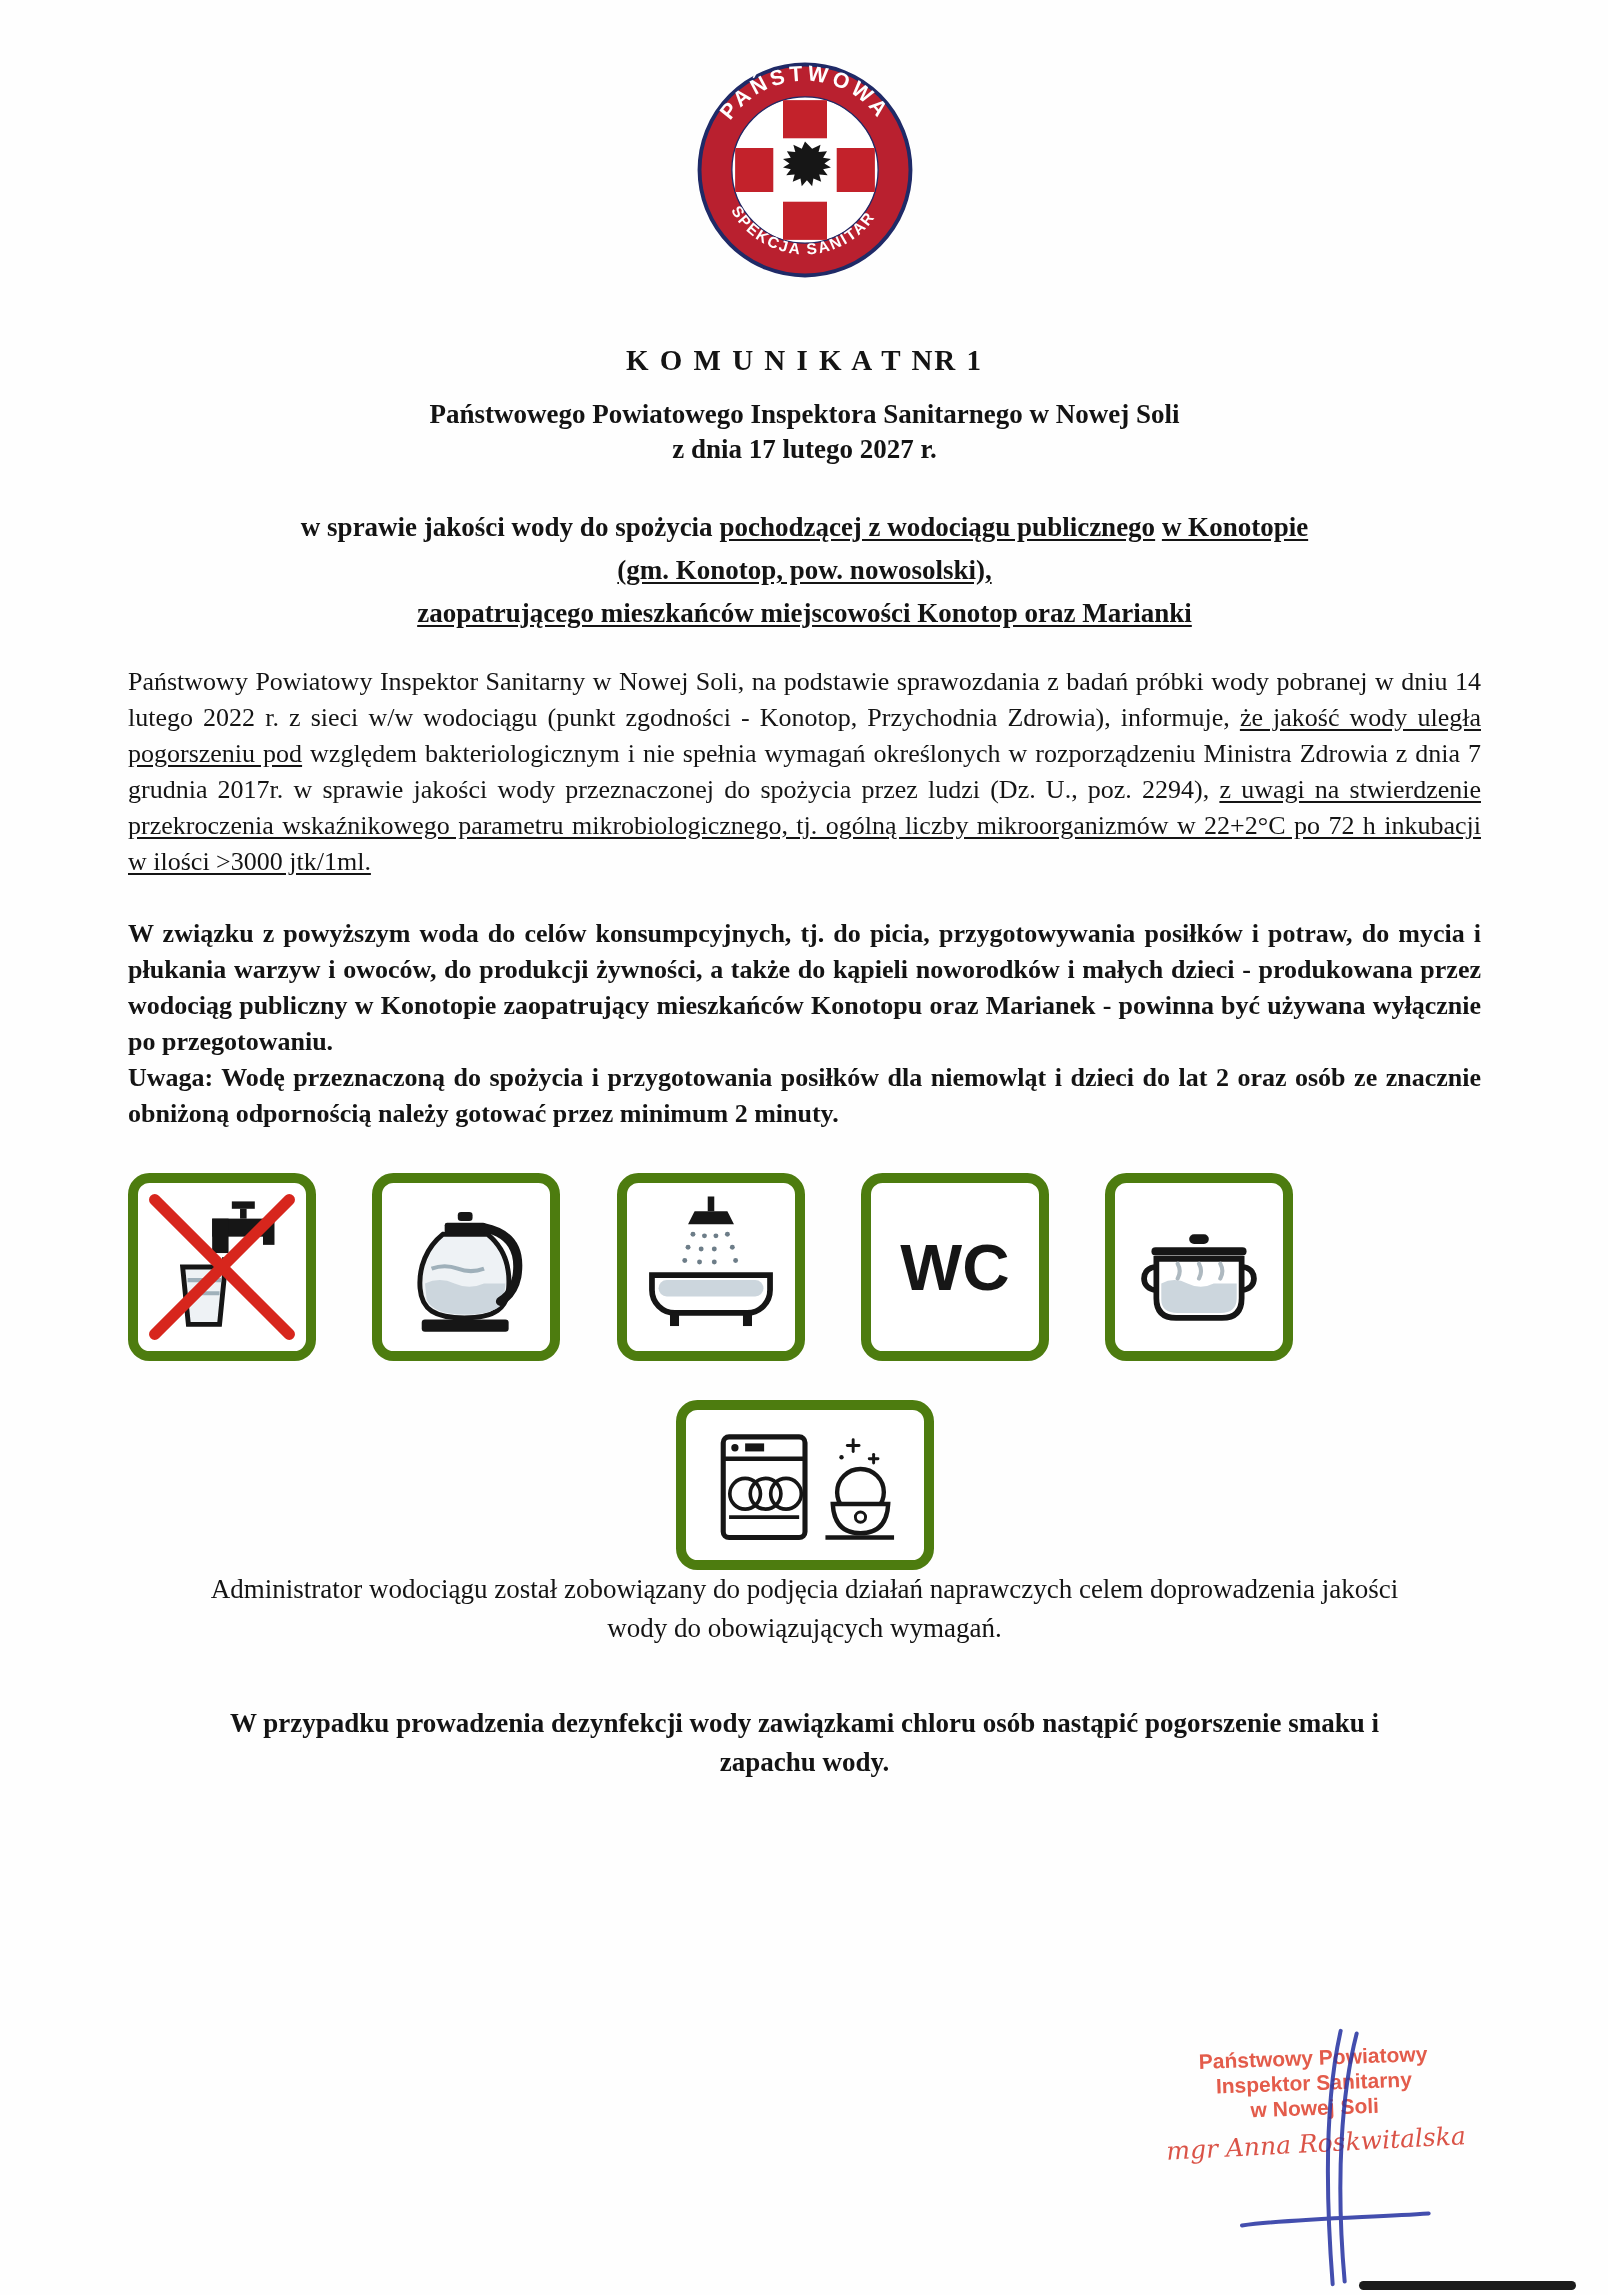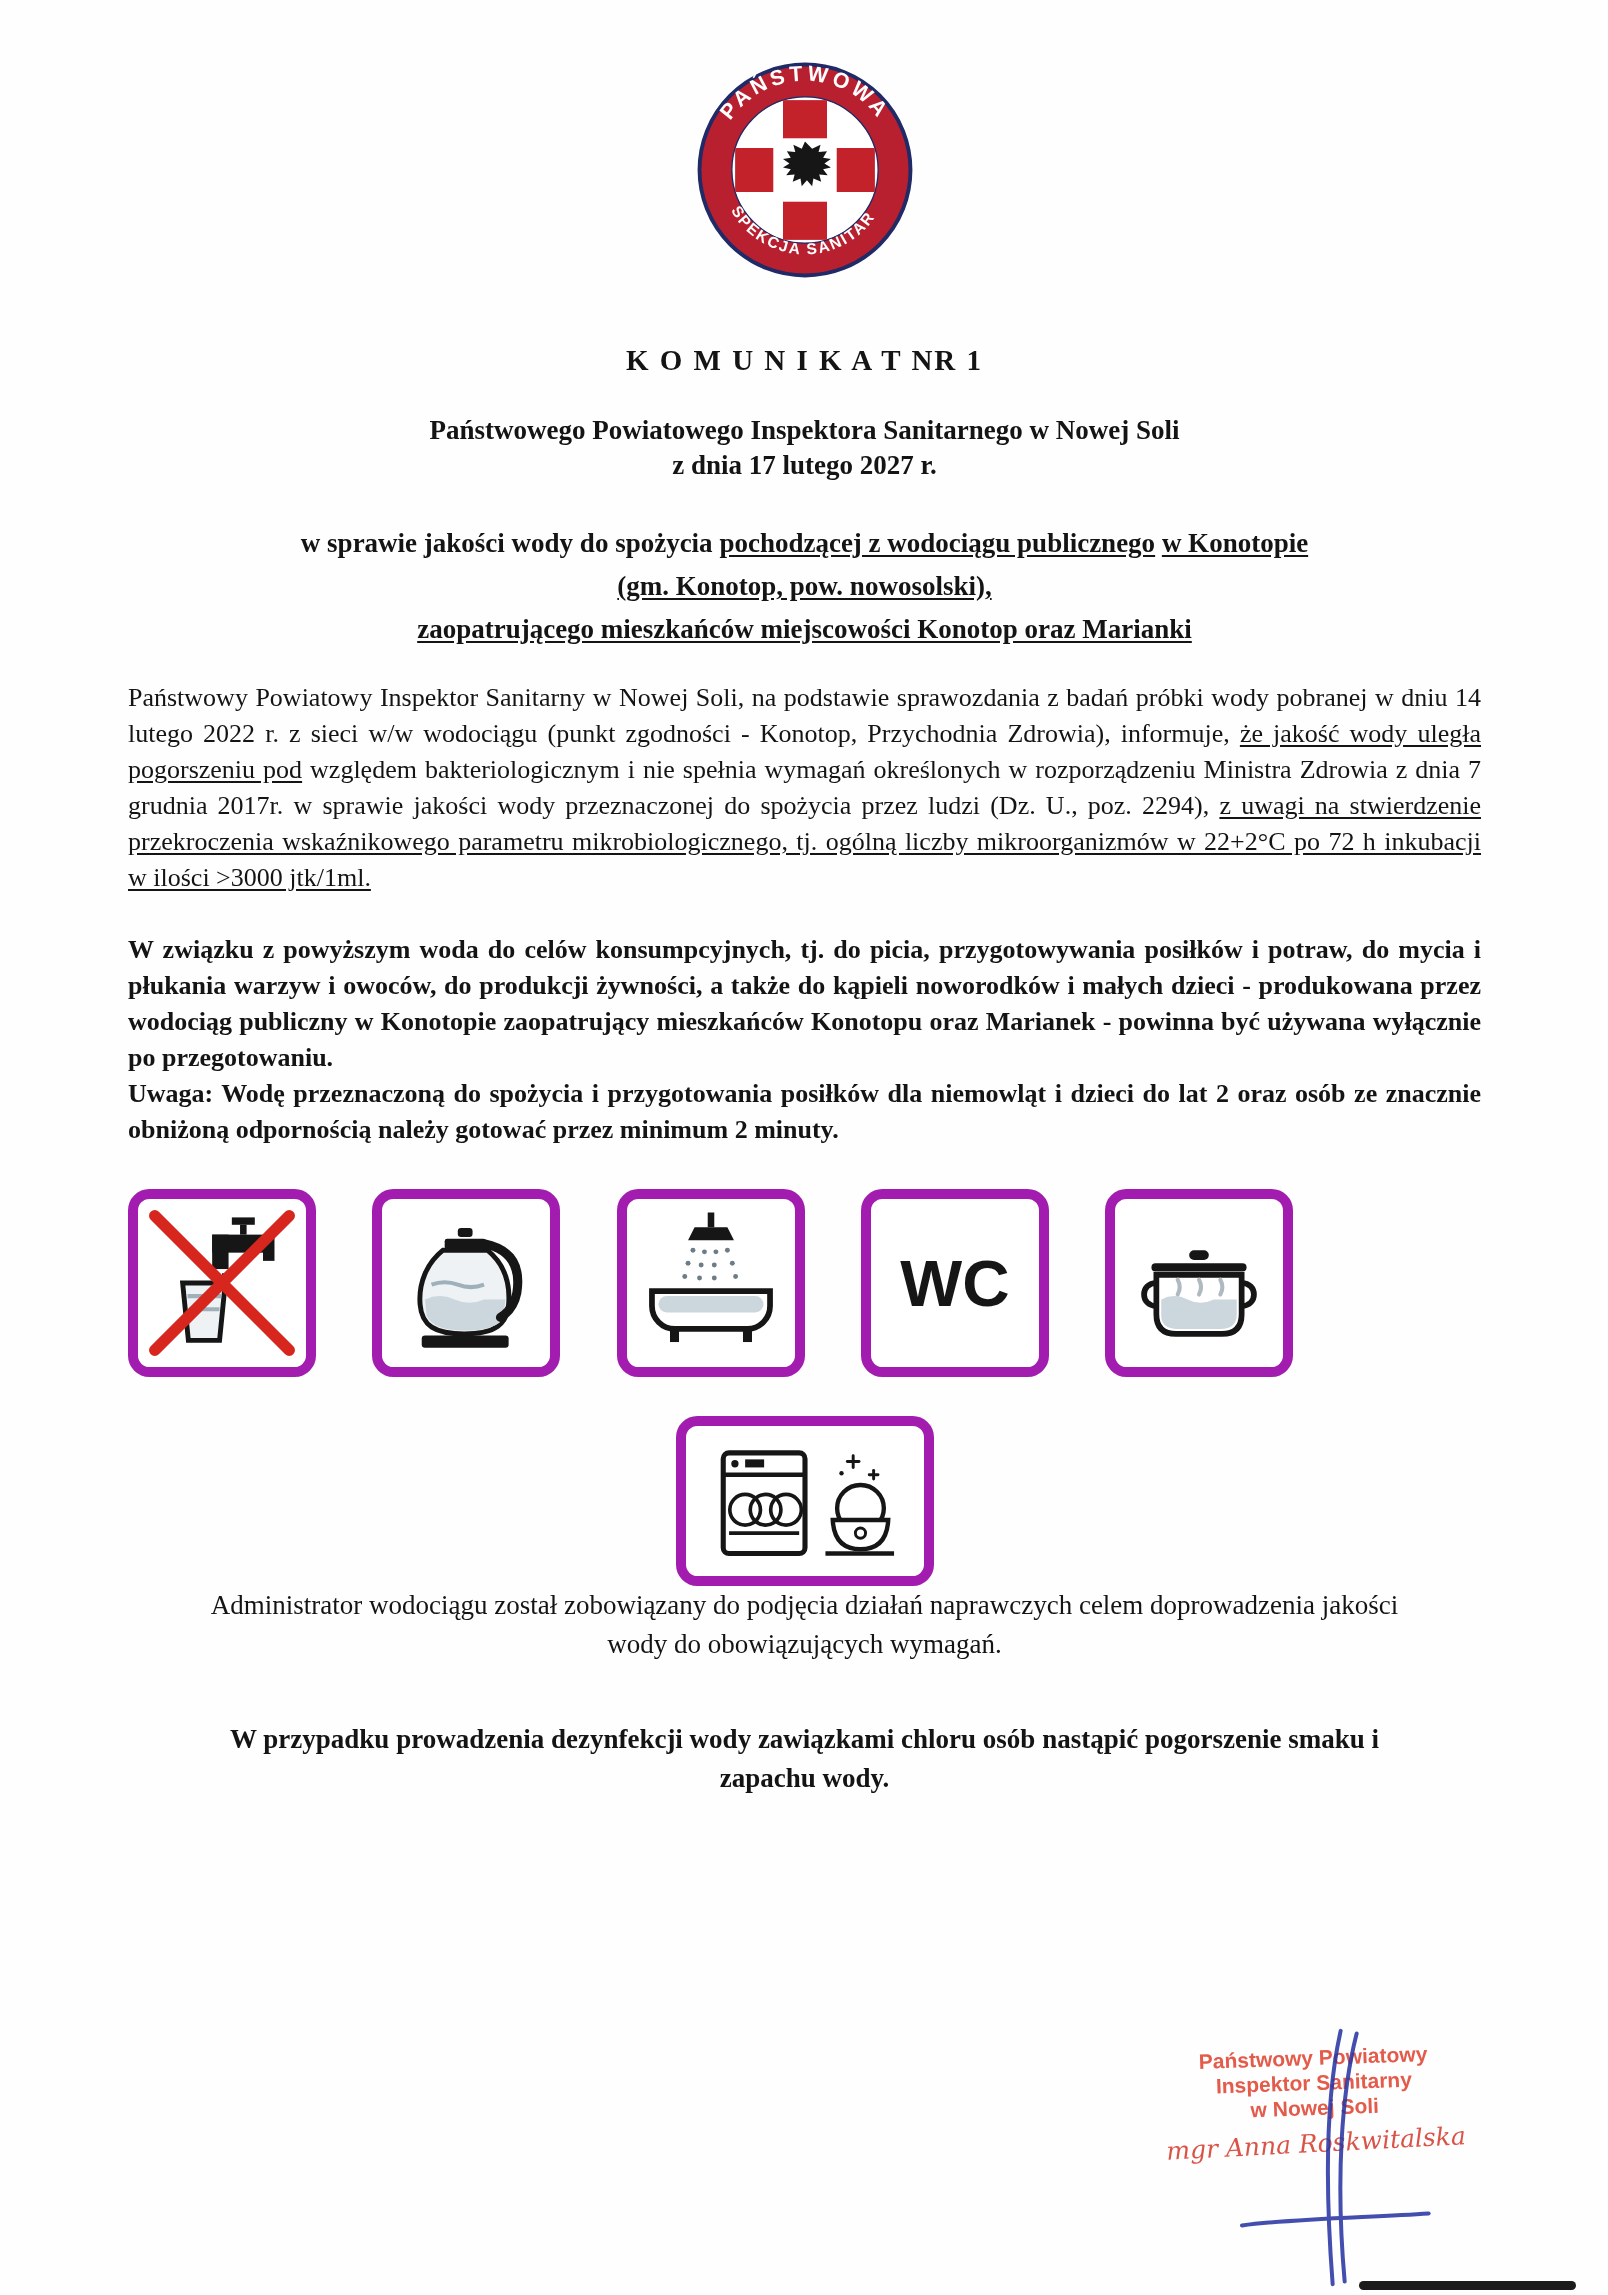--- a/index.html
+++ b/index.html
@@ -6,29 +6,29 @@
   * { margin:0; padding:0; box-sizing:border-box; }
   html,body { background:#e9e9e9; }
   .page {
     position:relative; width:1609px; height:2295px; margin:0 auto;
     background:#fefefe; color:#141414; overflow:hidden;
     font-family:"Liberation Serif", serif;
   }
   .content { padding:0 128px; }
   .logo-wrap { display:flex; justify-content:center; padding-top:60px; }
   .doc-title { text-align:center; margin-top:64px; font-size:29px; font-weight:bold; letter-spacing:2px; }
-  .issuer { text-align:center; margin-top:36px; font-size:27px; font-weight:bold; line-height:35px; }
+  .issuer { text-align:center; margin-top:20px; font-size:27px; font-weight:bold; line-height:35px; }
   .subject { text-align:center; margin-top:39px; font-size:27px; font-weight:bold; line-height:43px; }
   .para { font-size:26px; line-height:36px; text-align:justify; margin-top:29px; }
   .para.bold { font-weight:bold; margin-top:36px; }
   .para.uwaga { margin-top:0; }
   .u { text-decoration:underline; text-underline-offset:3.3px;margin-top:48px; }
   .picto-row { display:flex; justify-content:space-between; width:1165px; margin-top:41px; }
   .picto {
-    width:188px; height:188px; border:10px solid #a21caf; border-radius:21.4px;
+    width:188px; height:188px; border:10px solid #4d7c0f; border-radius:21.4px;
     background:#fff; display:flex; align-items:center; justify-content:center; overflow:hidden;
   }
   .picto svg { width:164px; height:164px; }
   .picto-row2 { display:flex; justify-content:center; margin-top:39px; }
   .picto.wide { width:258px; height:170px; }
   .picto.wide svg { width:234px; height:146px; }
   .center-note { text-align:center; font-size:27px; line-height:39px; padding:0 73px; }
   .center-note.bold { font-weight:bold; margin-top:56px; }
   .validity { text-align:center; font-size:25px; font-weight:bold; font-style:italic; margin-top:63px; }
   .stamp {

